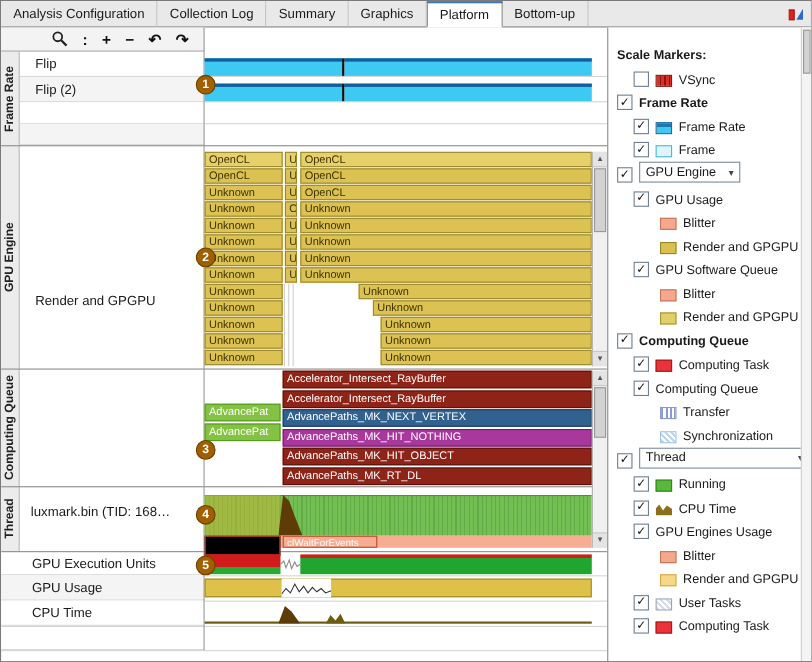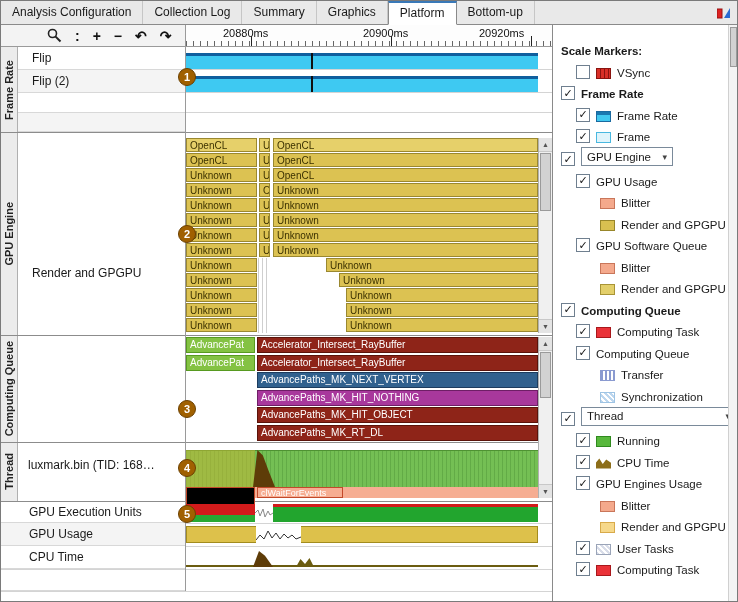--- a/index.html
+++ b/index.html
@@ -26,21 +26,21 @@
   .alt{background:#f4f4f4;}
   
   .gdiv{position:absolute;left:0;width:551px;height:1px;background:#8c8c8c;}
   .ldiv{position:absolute;height:1px;background:#d4d4d4;}
   .vline{position:absolute;width:1px;background:#9a9a9a;}
   .thin{position:absolute;width:1px;background:#cfcfcf;}
   
   .bar{position:absolute;box-sizing:border-box;font-size:10px;line-height:1.2;color:#fff;padding:1px 0 0 3px;white-space:nowrap;overflow:hidden;cursor:default;}
   .y{background:#dcc252;border:1px solid #9a8830;color:#3c3200;}
   .y2{background:#e6d06a;border:1px solid #9a8830;color:#3c3200;}
-  .grn{background:#84c243;border:1px solid #579a20;}
+  .grn{background:#84c243;border:1px solid #579a20;margin-top:30px;}
   .mar{background:#8e2418;border:1px solid #5a130a;}
   .blu{background:#31618e;border:1px solid #1c3c5e;}
   .pur{background:#a8389c;border:1px solid #6e1e66;}
   .cy{background:#3ec9f2;border-top:3px solid #0f5f9e;}
   .badge{position:absolute;width:16px;height:16px;border-radius:50%;background:#a06000;border:1px solid #6b4000;color:#fff;font-size:11px;font-weight:bold;display:flex;align-items:center;justify-content:center;z-index:5;}
   
   .sstrip{position:absolute;width:14px;background:#f0f0f0;border-left:1px solid #b0b0b0;box-sizing:border-box;}
   .sbtn{position:absolute;left:0;width:13px;height:13px;background:#e4e4e4;color:#555;font-size:7px;display:flex;align-items:center;justify-content:center;border-bottom:1px solid #c8c8c8;cursor:default;}
   .sbtn.down{border-top:1px solid #c8c8c8;border-bottom:none;}
   .sthumb{position:absolute;left:1px;width:11px;background:#d2d2d2;border:1px solid #9a9a9a;box-sizing:border-box;}
@@ -92,29 +92,20 @@
     <svg width="15" height="15">
       <circle cx="5.5" cy="5.5" r="4" fill="none" stroke="#222" stroke-width="1.6"></circle>
       <line x1="8.6" y1="8.6" x2="13.5" y2="13.5" stroke="#222" stroke-width="2"></line>
     </svg>
     <span class="ticon">:</span>
     <span class="ticon">+</span>
     <span class="ticon">−</span>
     <span class="ticon">↶</span>
     <span class="ticon">↷</span>
   </div>
-  <div id="ruler">
-    <span class="rlabel" style="left:37px">20880ms</span>
-    <span class="rlabel" style="left:177px">20900ms</span>
-    <span class="rlabel" style="left:293px">20920ms</span>
-    <div class="minor"></div>
-    <div class="major" style="left:65px"></div>
-    <div class="major" style="left:205px"></div>
-    <div class="major" style="left:345px"></div>
-  </div>
 
   <div class="gstrip" style="top:46px;height:85px">
       <span>Frame Rate</span>
     </div>
   <div class="gstrip" style="top:131px;height:203px">
       <span>GPU Engine</span>
     </div>
   <div class="gstrip" style="top:334px;height:107px">
       <span>Computing Queue</span>
     </div>

